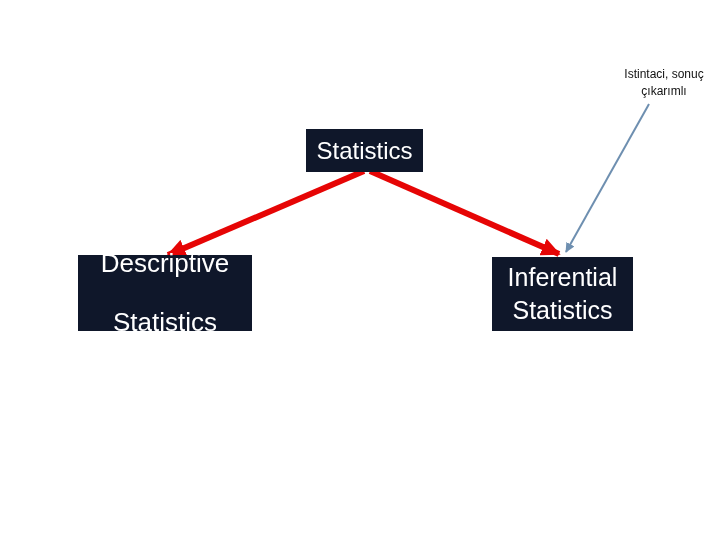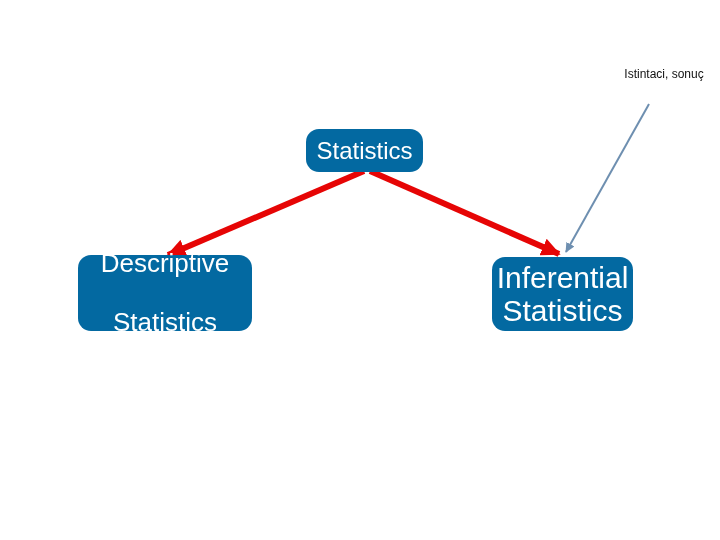--- a/index.html
+++ b/index.html
@@ -16,46 +16,45 @@
     font-family: "Liberation Sans", sans-serif;
   }
   #connector-layer {
     position: absolute;
     left: 0; top: 0;
     width: 720px; height: 540px;
     pointer-events: none;
   }
   .node {
     position: absolute;
-    background: #0369a1;
+    background: #0f172a;
     color: #ffffff;
     display: flex;
     flex-direction: column;
     align-items: center;
     justify-content: center;
     text-align: center;
-    border-radius: 13px;
   }
   #node-root {
     left: 306px; top: 129px;
     width: 117px; height: 43px;
     font-size: 24px;
   }
   #node-root .node-line { line-height: 43px; }
   #node-left {
     left: 78px; top: 255px;
     width: 174px; height: 76px;
     font-size: 26px;
     gap: 24px;
   }
   #node-left .node-line { line-height: 35px; }
   #node-right {
     left: 492px; top: 257px;
     width: 141px; height: 74px;
-    font-size: 30px;
+    font-size: 25px;
   }
   #node-right .node-line { line-height: 33px; }
   #annotation {
     position: absolute;
     left: 608px; top: 66px;
     width: 112px;
     text-align: center;
     color: #111111;
     font-size: 12px;
     line-height: 17px;
@@ -92,15 +91,16 @@
     <div class="node-line">Statistics</div>
   </div>
 
   <div class="node" id="node-right">
     <div class="node-line">Inferential</div>
     <div class="node-line">Statistics</div>
   </div>
 
   <div id="annotation">
     <div>Istintaci, sonuç</div>
+    <div>çıkarımlı</div>
   </div>
 
 </div>
 
 </body></html>

